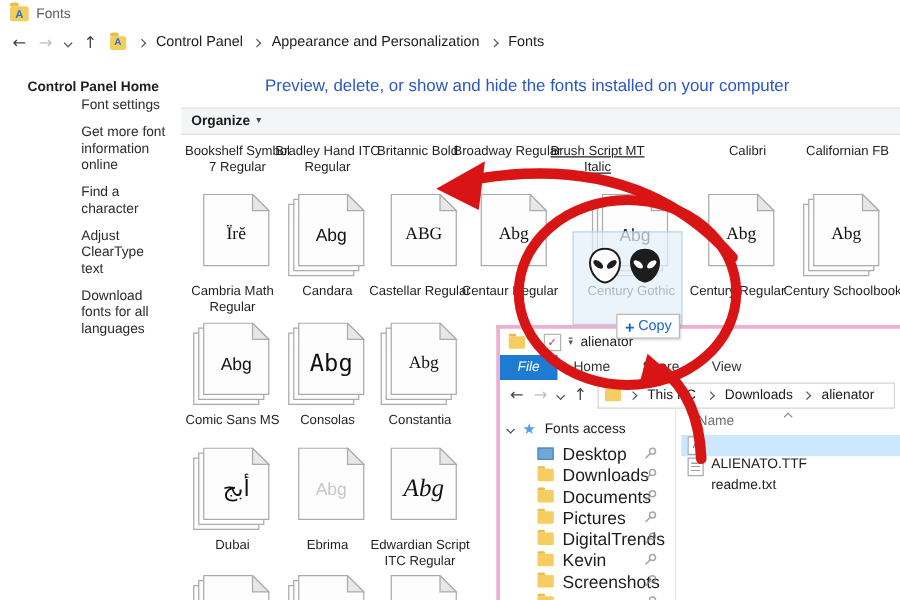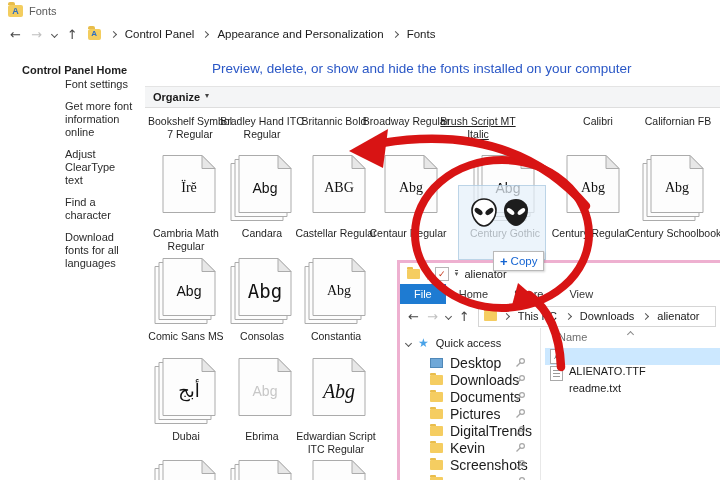--- a/index.html
+++ b/index.html
@@ -56,21 +56,21 @@
   .copytip .lbl{font-size:11.5px;color:var(--copy-blue);}
   
   .explorer{position:absolute;left:397px;top:260px;width:323px;height:220px;background:#fff;border-left:3px solid var(--pink);border-top:3px solid var(--pink);box-sizing:border-box;z-index:5;font-size:11px;}
   .ex-title{position:absolute;left:0;top:0;right:0;height:21px;display:flex;align-items:center;gap:6px;padding-left:7px;}
   .ex-title .sep{color:#ccc;font-size:11px;}
   .qat-check{width:12px;height:12px;border:1px solid #b5b5b5;background:#fff;display:flex;align-items:center;justify-content:center;font-size:9px;color:#c43a1e;}
   .qat-arrow{font-size:7px;color:#555;border-top:1px solid #555;line-height:5px;padding-top:1px;}
   .ex-name{font-size:11px;color:#222;}
   .ex-tabs{position:absolute;left:0;top:21px;right:0;height:20px;display:flex;align-items:stretch;}
   .ex-tab{padding:0 13px;display:flex;align-items:center;font-size:11px;color:#333;cursor:pointer;}
-  .ex-tab.active{background:var(--filetab-blue);color:#fff;padding:0 14px;}
+  .ex-tab.active{background:var(--filetab-blue);color:#fff;padding:0 14px;font-style:italic;}
   .ex-addr{position:absolute;left:0;top:41px;right:0;height:24px;display:flex;align-items:center;gap:8px;padding-left:8px;}
   .ex-addrbox{height:19px;flex:1;margin-right:4px;border:1px solid #d5d5d5;display:flex;align-items:center;gap:7px;padding-left:5px;}
   .ex-body{position:absolute;left:0;top:65px;right:0;bottom:0;}
   .ex-split{position:absolute;left:140px;top:0;bottom:0;width:1px;background:#e8e8e8;}
   .qa-root{position:absolute;left:6px;top:8px;display:flex;align-items:center;gap:7px;font-size:11px;color:#1c1c1c;}
   .star{color:#4aa3e8;font-size:12px;}
   .nav-list{position:absolute;left:0;top:26px;width:140px;}
   .nav-item{position:relative;height:17px;display:flex;align-items:center;gap:7px;padding-left:30px;cursor:pointer;}
   .nav-label{font-size:14px;color:#1c1c1c;flex:1;}
   .pin{position:absolute;right:14px;top:3px;opacity:.75;}
@@ -122,22 +122,22 @@
         <span class="chev chev-r small"></span>
         <span class="crumbtxt">Fonts</span>
       </span>
   </div>
 
   <div class="sidebar">
     <div class="side-home">Control Panel Home</div>
     <div class="side-links" id="side-links">
         <div class="side-link"><span>Font settings</span></div>
         <div class="side-link"><span>Get more font information online</span></div>
+        <div class="side-link"><span>Find a character</span></div>
         <div class="side-link"><span>Adjust ClearType text</span></div>
-        <div class="side-link"><span>Find a character</span></div>
         <div class="side-link"><span>Download fonts for all languages</span></div>
       </div>
   </div>
 
   <div class="heading">Preview, delete, or show and hide the fonts installed on your computer</div>
 
   <div class="toolbar">
     <span class="organize">
       <span>Organize</span>
       <span class="sym">▾</span>
@@ -454,21 +454,21 @@
             <span class="chev chev-r small"></span>
             <span class="crumbtxt" style="font-size: 11px;">alienator</span>
           </span>
       </span>
     </div>
     <div class="ex-body">
       <div class="ex-split"></div>
       <div class="qa-root">
         <span class="chev chev-d small"></span>
         <span class="star sym">★</span>
-        <span>Quick access</span>
+        <span>Fonts access</span>
       </div>
       <div class="nav-list" id="nav-list">
           <div class="nav-item">
     <span class="nav-ico mini-desktop"></span>
     <span class="nav-label">Desktop</span>
     <svg class="pin" width="11" height="11" viewBox="0 0 11 11">
       <circle cx="7" cy="4" r="2.4" fill="none" stroke="#8a8a8a" stroke-width="1.2"></circle>
       <line x1="1.5" y1="9.5" x2="5.5" y2="5.5" stroke="#8a8a8a" stroke-width="1.2"></line>
     </svg>
   </div>

